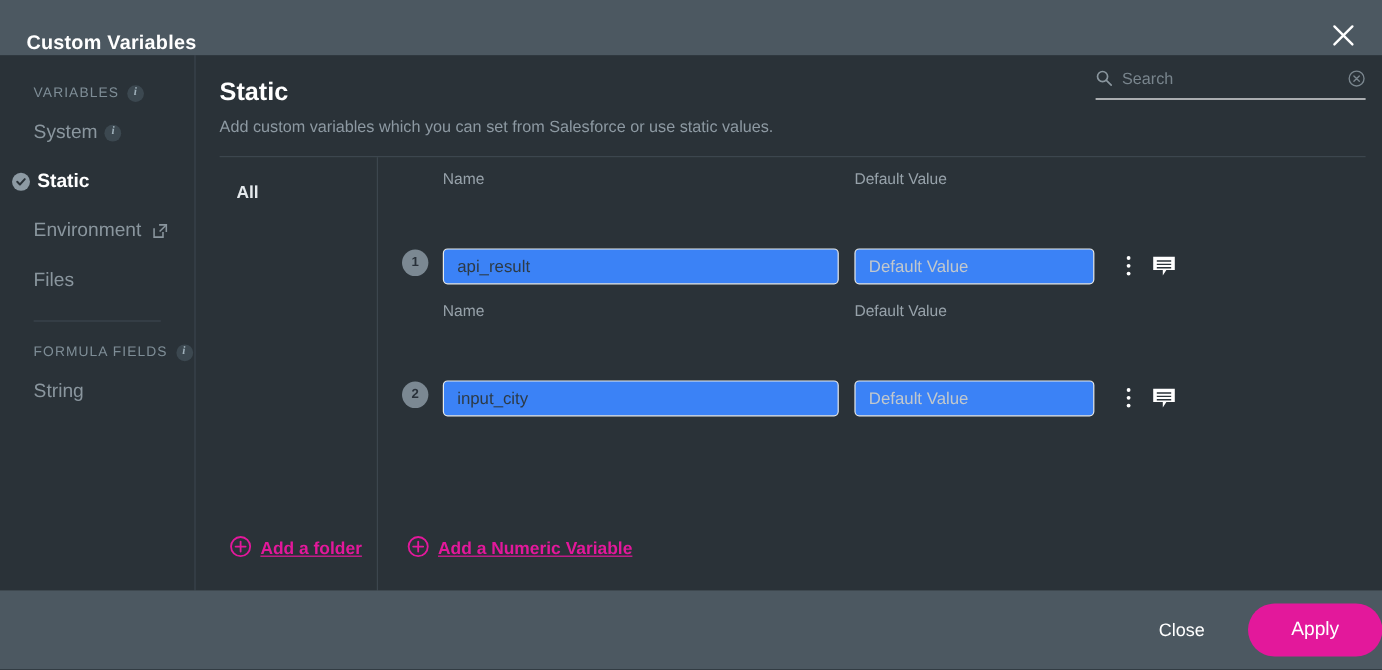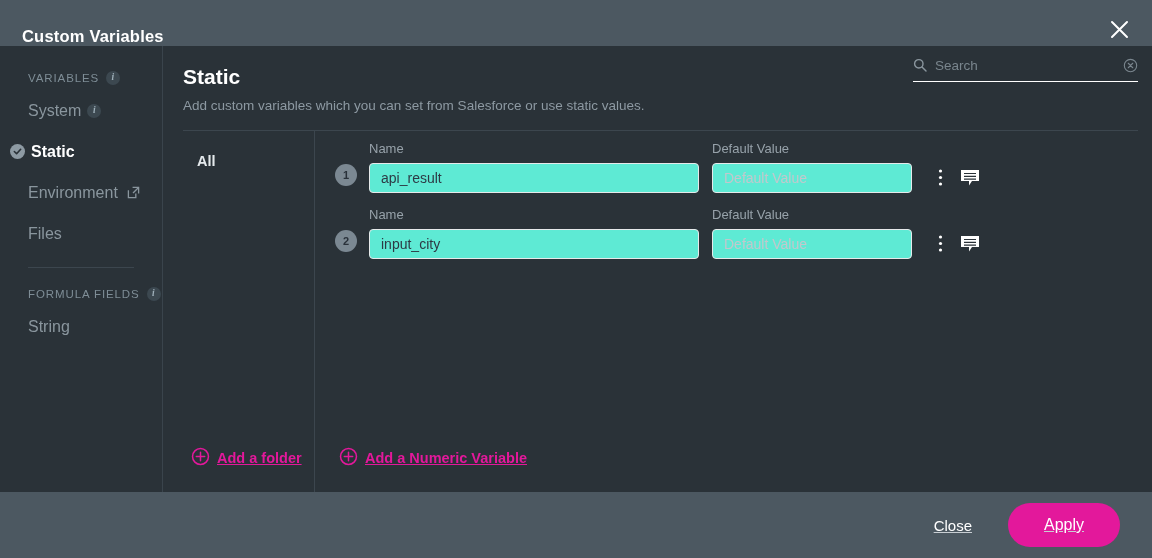--- a/index.html
+++ b/index.html
@@ -235,31 +235,32 @@
     font-weight: bold;
     display: flex;
     align-items: center;
     justify-content: center;
     margin-bottom: 7px;
   }
   .field {
     display: flex;
     flex-direction: column;
     margin-left: 12px;
+    gap: 44px;
   }
   .field-label {
     font-size: 13px;
     color: #97a2aa;
     margin-bottom: 7px;
   }
   .text-input {
     height: 30px;
     border-radius: 4px;
     border: 1px solid #e6e9ea;
-    background: #5eead4;
+    background: #3b82f6;
     font-family: "Liberation Sans", sans-serif;
     font-size: 14px;
     color: #2d3a45;
     padding: 0 11px;
     outline: none;
   }
   .text-input::placeholder { color: #c2c8cc; }
   .field-name { width: 330px; }
   .field-name .text-input { width: 330px; }
   .field-default { width: 200px; margin-left: 13px; }
@@ -294,22 +295,20 @@
 
   
   .footer {
     height: 66px;
     flex: 0 0 66px;
     background: #4c5861;
     display: flex;
     align-items: center;
     justify-content: flex-end;
     gap: 26px;
-    padding-right: 32px;
-    text-decoration: underline;
   }
   .btn-close {
     background: transparent;
     border: none;
     color: #ffffff;
     font-family: "Liberation Sans", sans-serif;
     font-size: 15px;
     cursor: pointer;
     padding: 8px 10px;
   }

